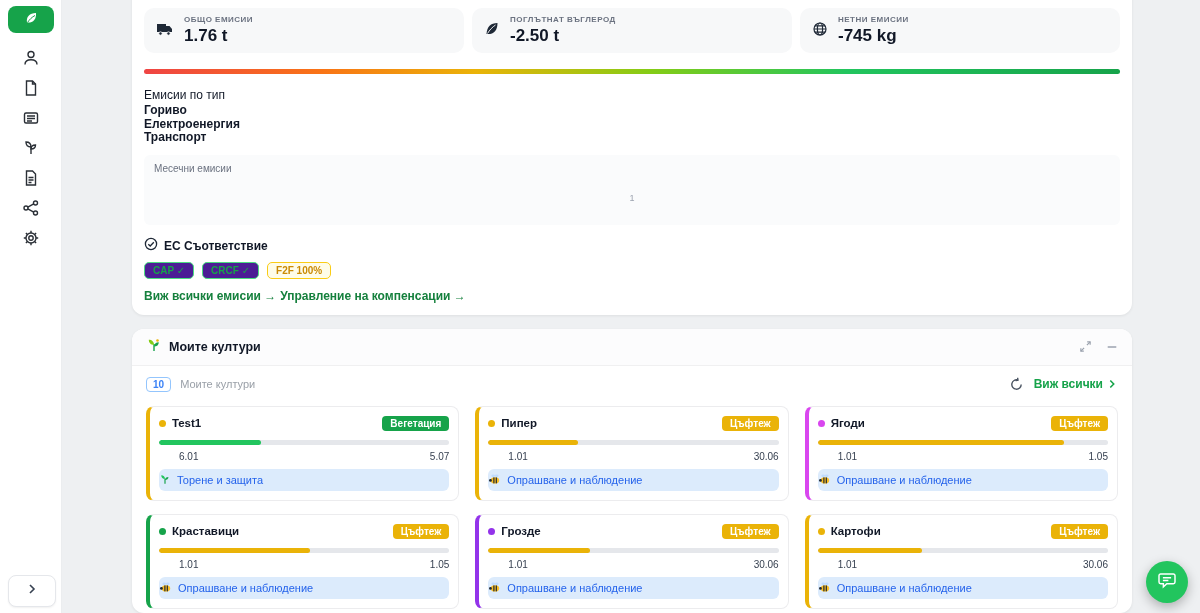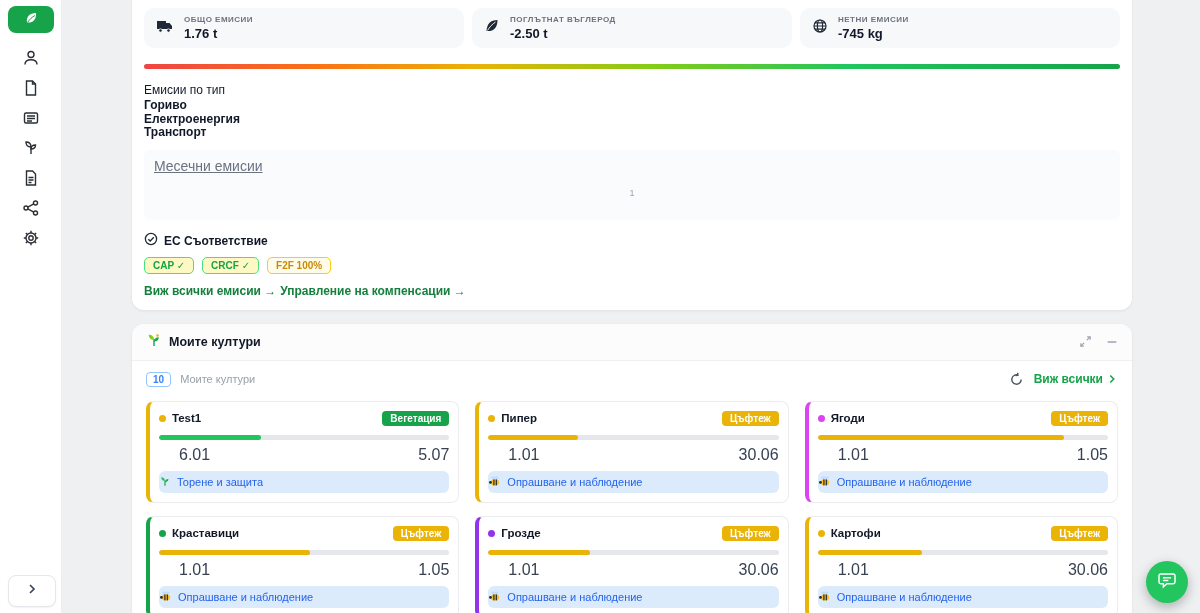--- a/index.html
+++ b/index.html
@@ -16,40 +16,40 @@
   .main { margin-left:62px; padding:0 68px 0 70px; }
   .card { background:#fff; border-radius:12px; box-shadow:0 1px 3px rgba(0,0,0,.07); }
 
   
   .card-emissions { margin-top:-28px; padding:10px 12px 12px; }
   .em-header { height:22px; display:flex; align-items:flex-end; padding-bottom:2px; }
   .stats-row { display:flex; gap:8px; margin-top:4px; }
   .stat-box { flex:1; background:#f7f8f9; border-radius:10px; padding:7px 12px; display:flex; align-items:center; gap:10px; }
   .stat-text { display:flex; flex-direction:column; gap:2px; }
   .stat-label { font-size:8px; letter-spacing:.5px; color:#6b7280; font-weight:bold; text-transform:uppercase; }
-  .stat-value { font-size:13px; font-weight:bold; color:#111827; }
+  .stat-value { font-size:17px; font-weight:bold; color:#111827; }
 
   .neutrality { margin-top:16px; }
   .neutrality-label { font-size:12px; font-weight:bold; }
   .neutral-bar { margin-top:6px; height:5px; border-radius:3px; background:linear-gradient(90deg,#ef4444 0%,#f97316 18%,#eab308 34%,#84cc16 52%,#22c55e 72%,#16a34a 100%); }
 
   .bytype { margin-top:14px; }
   .bytype-title { font-size:12px; font-weight:normal; margin-bottom:2px; }
   .type-item { font-size:12px; font-weight:bold; line-height:13.5px; }
 
   .chart-ph { margin-top:10px; height:70px; background:#fafbfc; border-radius:6px; position:relative; padding:8px 10px; }
-  .chart-ph-title { font-size:14px; color:#6b7280;text-decoration:underline; }
+  .chart-ph-title { font-size:10px; color:#6b7280; }
   .chart-ph-page { position:absolute; left:50%; top:62%; transform:translate(-50%,-50%); font-size:9px; color:#9ca3af; }
 
   .compliance { margin-top:12px; }
   .compliance-title-row { display:flex; align-items:center; gap:6px; }
   .compliance-title { font-size:12px; font-weight:bold; }
   .badge-row { display:flex; gap:8px; margin-top:7px; }
   .cbadge { font-size:10px; font-weight:bold; padding:2px 8px; border-radius:5px; }
-  .cbadge.green { color:#16a34a; border:1px solid #4ade80; background:#fef9c3; }
+  .cbadge.green { color:#16a34a; border:1px solid #4ade80; background:#4c1d95; }
   .cbadge.yellow { color:#ca8a04; border:1px solid #facc15; background:#fefce8; }
 
   .em-links { margin-top:10px; display:flex; gap:4px; }
   .em-link { font-size:12px; font-weight:bold; color:#15803d; text-decoration:none; cursor:pointer; }
 
   
   .card-crops { margin-top:14px; overflow:hidden; }
   .crops-header { background:#fcfcfd; border-bottom:1px solid #f0f0f1; padding:8px 14px; display:flex; align-items:center; justify-content:space-between; }
   .crops-header-left { display:flex; align-items:center; gap:7px; }
   .crops-title { font-size:12.5px; font-weight:bold; }
@@ -64,21 +64,21 @@
 
   .crops-grid { padding:9px 14px 4px; display:grid; grid-template-columns:repeat(3,1fr); gap:13px 16px; }
   .crop-card { position:relative; background:#fff; border:1px solid #ececee; border-left:4px solid var(--accent,#eab308); border-radius:8px; padding:9px; cursor:pointer; }
   .crop-top { display:flex; align-items:center; justify-content:space-between; }
   .crop-name-wrap { display:flex; align-items:center; gap:6px; }
   .crop-dot { width:7px; height:7px; border-radius:50%; background:var(--accent,#eab308); }
   .crop-name { font-size:11.5px; font-weight:bold; }
   .stage-badge { font-size:10px; font-weight:bold; color:#fff; padding:2px 8px; border-radius:4px; background:#eab308; }
   .crop-track { margin-top:9px; height:5px; border-radius:3px; background:#e5e7eb; overflow:hidden; }
   .crop-fill { height:100%; border-radius:3px; background:#eab308; }
-  .crop-dates { margin-top:6px; display:flex; justify-content:space-between; font-size:16px; color:#374151;padding-left:20px; }
+  .crop-dates { margin-top:6px; display:flex; justify-content:space-between; font-size:10px; color:#374151;padding-left:20px; }
   .crop-action { margin-top:7px; background:#dcebfc; border-radius:6px; padding:4px 0; display:flex; align-items:center; gap:6px; font-size:11px; color:#2563eb; font-weight:500; cursor:pointer; }
 
   
   .chat-fab { position:absolute; right:12px; bottom:10px; width:42px; height:42px; border-radius:50%; background:#22c55e; box-shadow:0 4px 12px rgba(0,0,0,.28); display:flex; align-items:center; justify-content:center; cursor:pointer; z-index:10; }
 </style>
 </head>
 <body>
 
 <nav class="sidebar">
   <div class="side-active">

